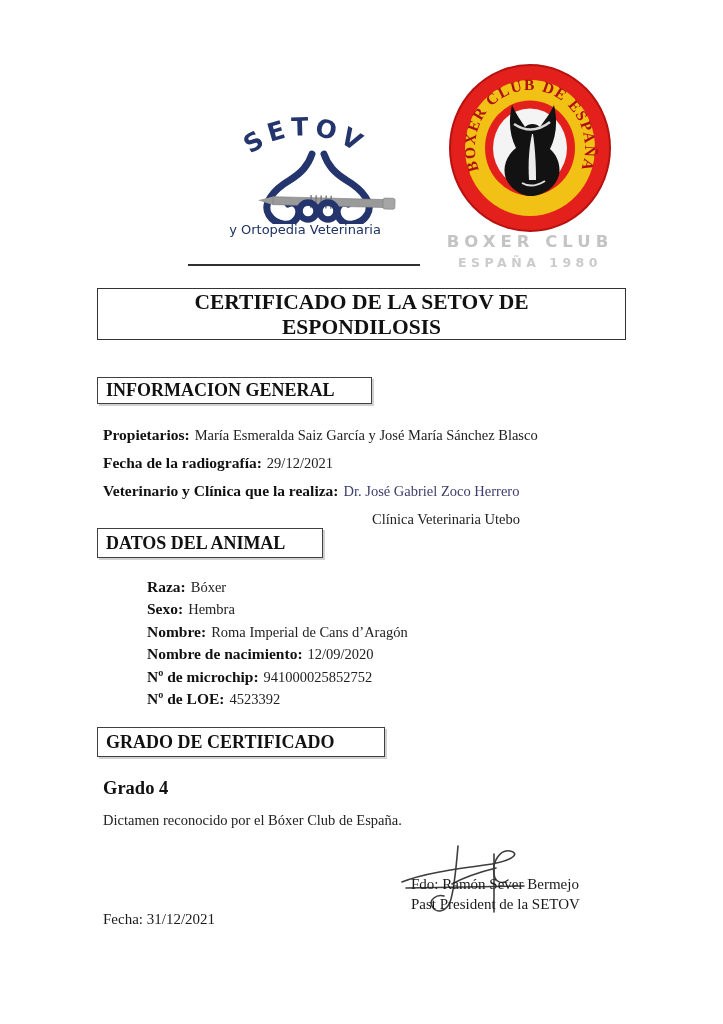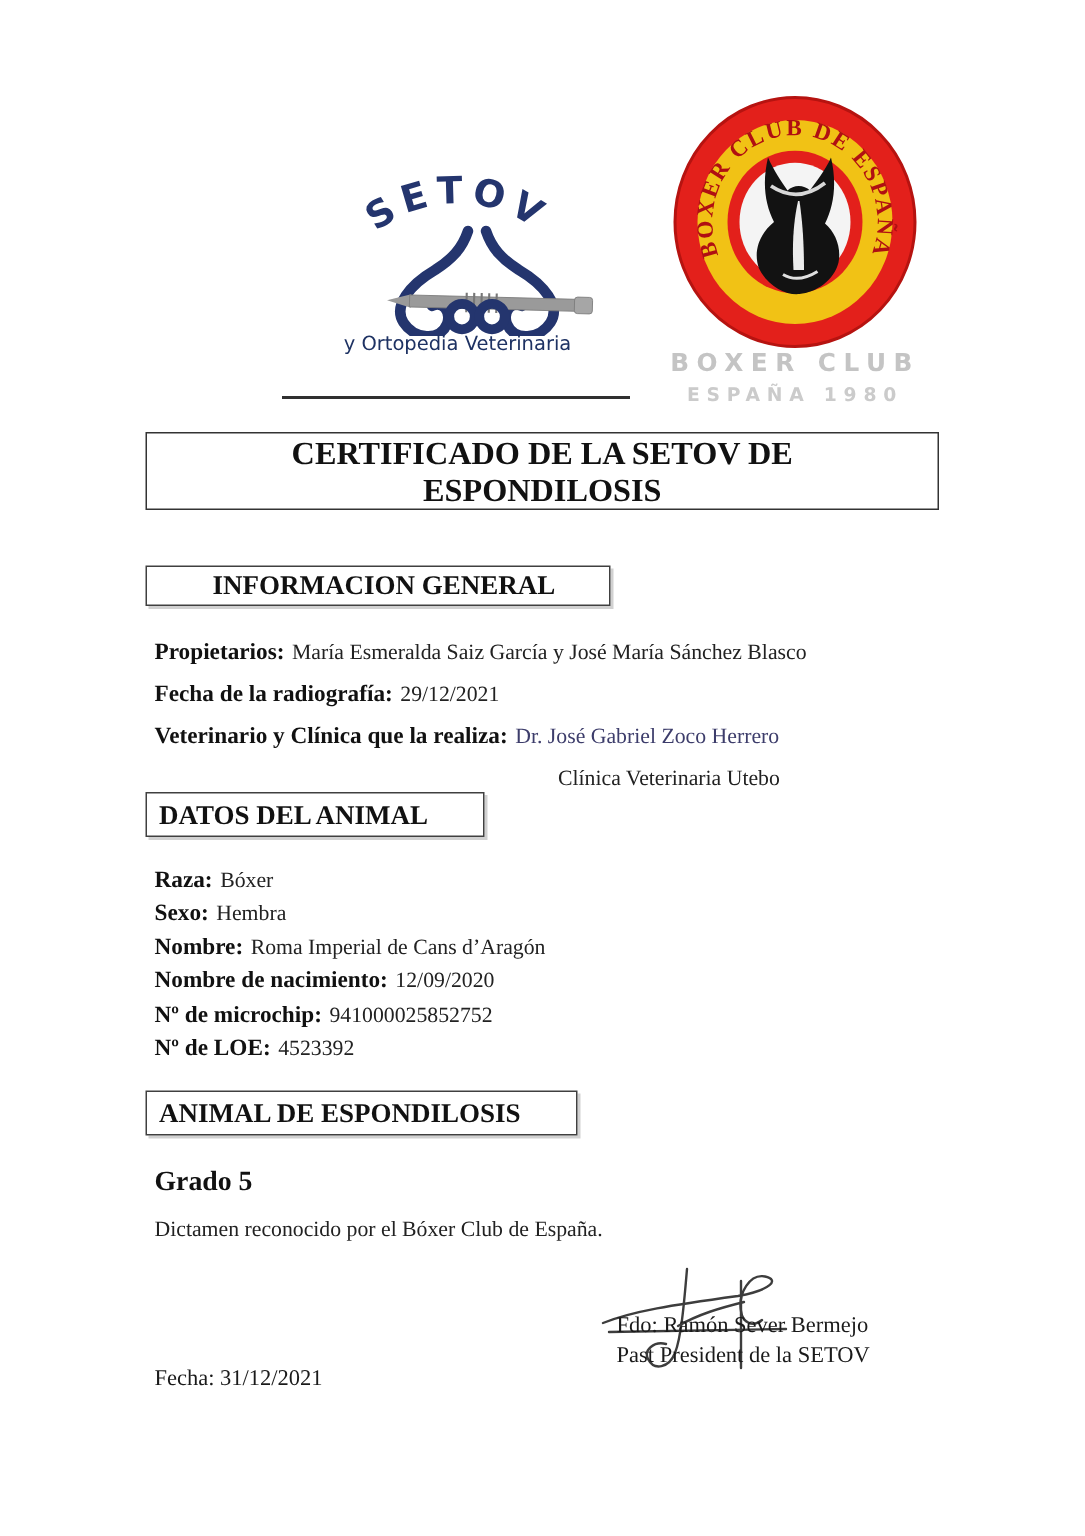--- a/index.html
+++ b/index.html
@@ -34,31 +34,31 @@
     font-size:21.5px;line-height:24.5px;padding-top:1px;color:#111;
   }
 
   
   .section-box{
     box-sizing:border-box;border:1.5px solid #404040;background:#fff;
     box-shadow:2px 2px 0 rgba(0,0,0,0.18);
     font-weight:bold;font-size:18px;color:#111;
     display:flex;align-items:center;padding-left:8px;white-space:nowrap;
   }
-  .box-general{left:97px;top:377px;width:310px;height:27px;justify-content:center;}
+  .box-general{left:97px;top:377px;width:275px;height:27px;}
   .box-animal {left:97px;top:528px;width:226px;height:30px;}
   .box-grade  {left:97px;top:727px;width:288px;height:30px;}
 
   
   .fields{display:block;}
   .row{white-space:nowrap;}
   .fields-general{left:103px;top:421px;width:580px;}
   .fields-general .row{line-height:28px;}
   .fields-animal{left:103px;top:576px;width:580px;}
-  .fields-animal .row{line-height:21.4px;}
+  .fields-animal .row{line-height:21.4px;margin-left:44px;}
   .lbl{font-weight:bold;font-size:15.5px;color:#111;}
   .val{font-size:14.5px;color:#222;margin-left:5px;}
   .val-vet{color:#3D3D6B;}
   .row-indent{padding-left:269px;}
 
   .grado{left:103px;top:778px;font-weight:bold;font-size:18.5px;color:#111;}
   .dictamen{left:103px;top:812px;font-size:14.5px;color:#222;}
 
   
   .foot-date{left:103px;top:911px;font-size:15px;color:#1a1a1a;}
@@ -175,24 +175,24 @@
     </div>
     <div class="row">
       <span class="lbl">Nº de microchip:</span><span class="val">941000025852752</span>
     </div>
     <div class="row">
       <span class="lbl">Nº de LOE:</span><span class="val">4523392</span>
     </div>
   </div>
 
   <div class="abs section-box box-grade">
-    <span>ANIMAL DE ESPONDILOSIS</span>
-  </div>
-
-  <div class="abs grado">Grado 5</div>
+    <span>GRADO DE CERTIFICADO</span>
+  </div>
+
+  <div class="abs grado">Grado 4</div>
   <div class="abs dictamen">Dictamen reconocido por el Bóxer Club de España.</div>
 
   <svg class="abs" style="left:396px;top:840px;" width="135" height="75" viewBox="0 0 135 75">
     <g stroke="#3D3D3D" stroke-width="1.6" fill="none" stroke-linecap="round">
       <path d="M6,42 C26,34 52,30 96,24 C118,20 124,13 114,11 C104,9 96,22 98,34 C99,42 106,45 112,40"></path>
       <path d="M62,6 C60,30 58,52 54,62 C50,72 40,74 36,66 C33,60 40,54 48,56"></path>
       <path d="M98,14 L98,72"></path>
       <path d="M10,48 L128,46"></path>
       <path d="M56,44 C70,36 84,32 100,28"></path>
     </g>

